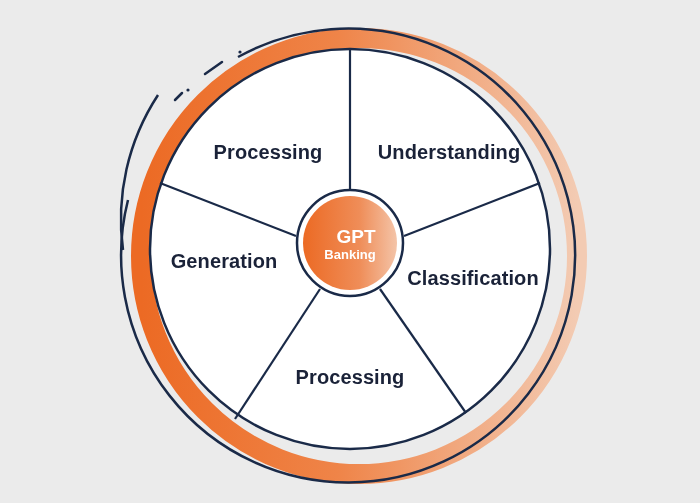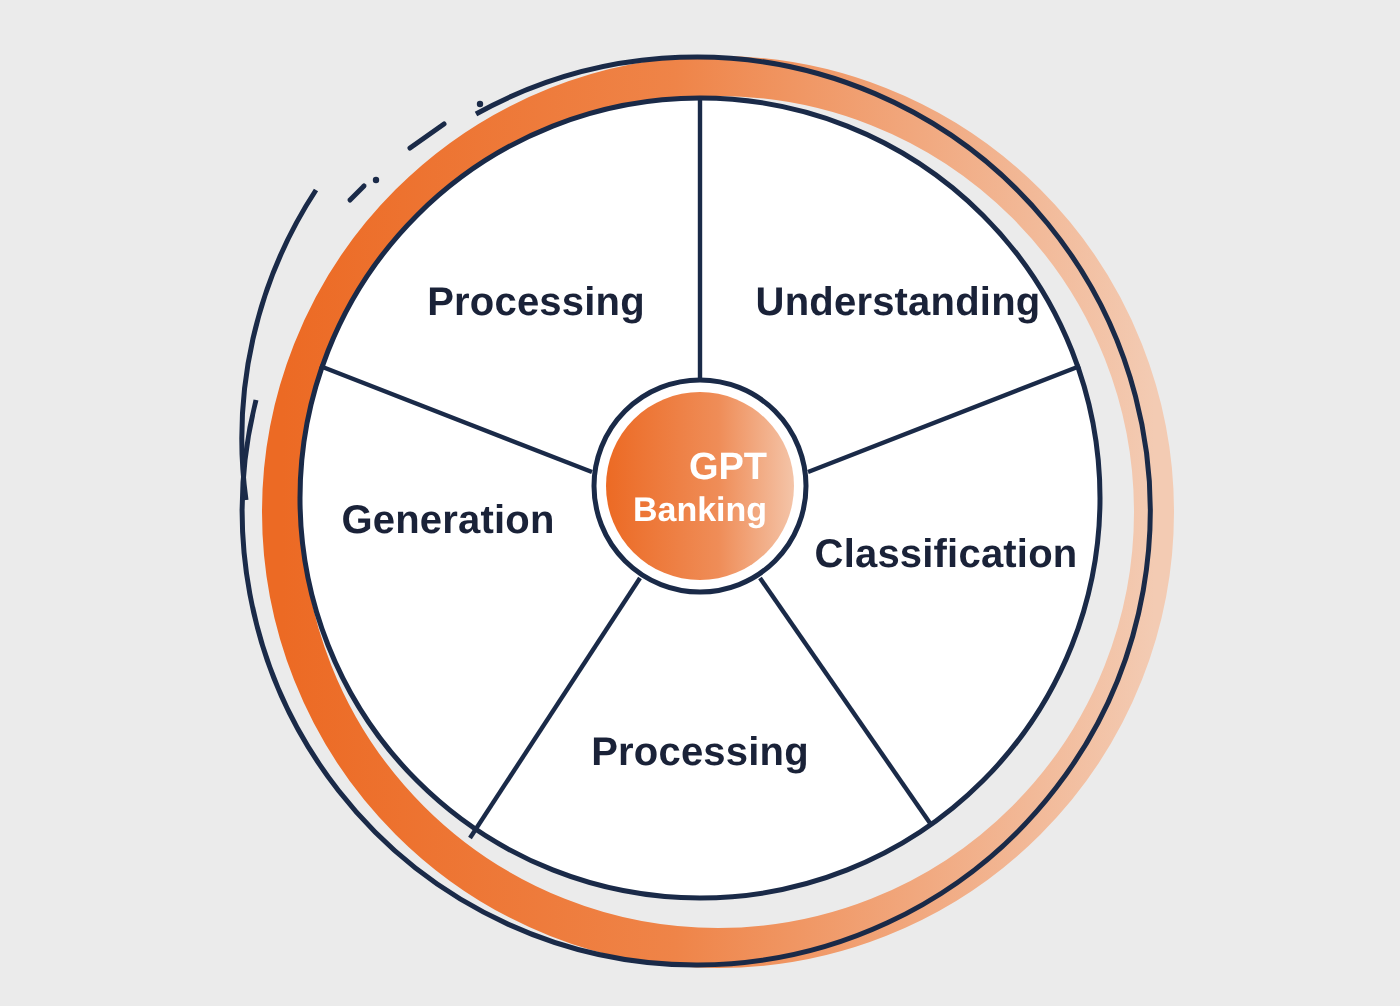--- a/index.html
+++ b/index.html
@@ -1,21 +1,21 @@
 <!DOCTYPE html>
 <html><head>
 <meta charset="utf-8">
 <style>
   html, body { margin: 0; padding: 0; }
   body { width: 700px; height: 503px; background: #ebebeb; overflow: hidden; position: relative; font-family: "Liberation Sans", "DejaVu Sans", sans-serif; }
   #wheel { position: absolute; left: 0; top: 0; width: 700px; height: 503px; }
   .seg-label { position: absolute; font-size: 20px; font-weight: bold; color: #1a2238; white-space: nowrap; transform: translate(-50%, -50%); letter-spacing: 0.1px; }
   .hub-label { position: absolute; color: #ffffff; font-weight: bold; text-align: right; transform: translate(-50%, -50%); line-height: 1.15; }
   .hub-label .l1 { font-size: 19px; display: block; }
-  .hub-label .l2 { font-size: 17px; display: block; }
+  .hub-label .l2 { font-size: 13px; display: block; }
 </style>
 </head>
 <body>
 
 <svg id="wheel" viewBox="0 0 700 503" xmlns="http://www.w3.org/2000/svg">
   <defs>
     <linearGradient id="ringGrad" x1="0" y1="0" x2="1" y2="0">
       <stop offset="0" stop-color="#ec6a24"></stop>
       <stop offset="0.45" stop-color="#ef8448"></stop>
       <stop offset="1" stop-color="#f3cbb3"></stop>

